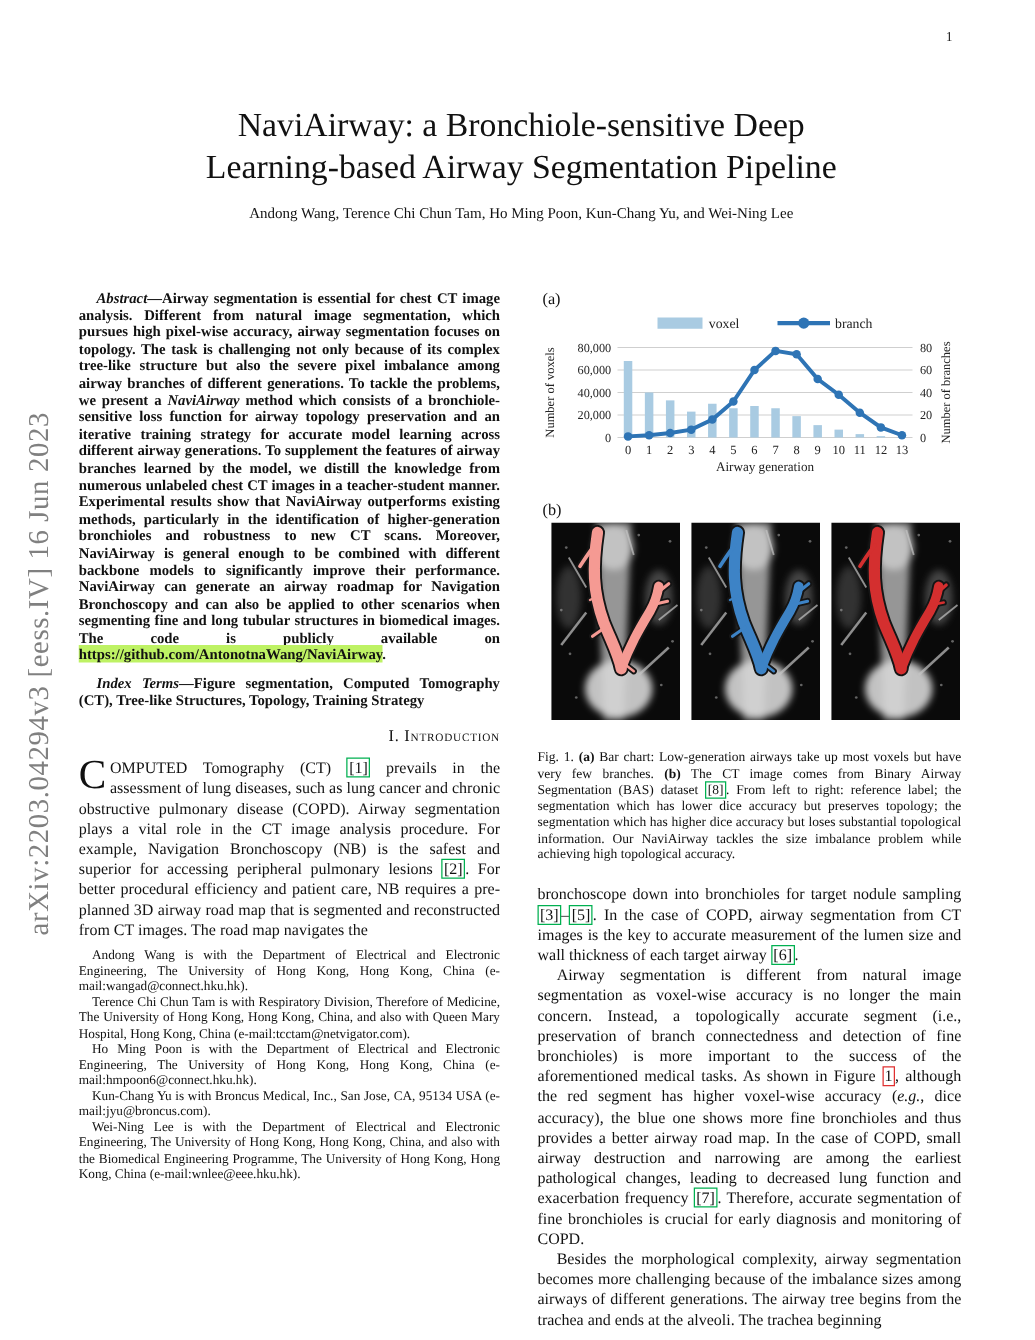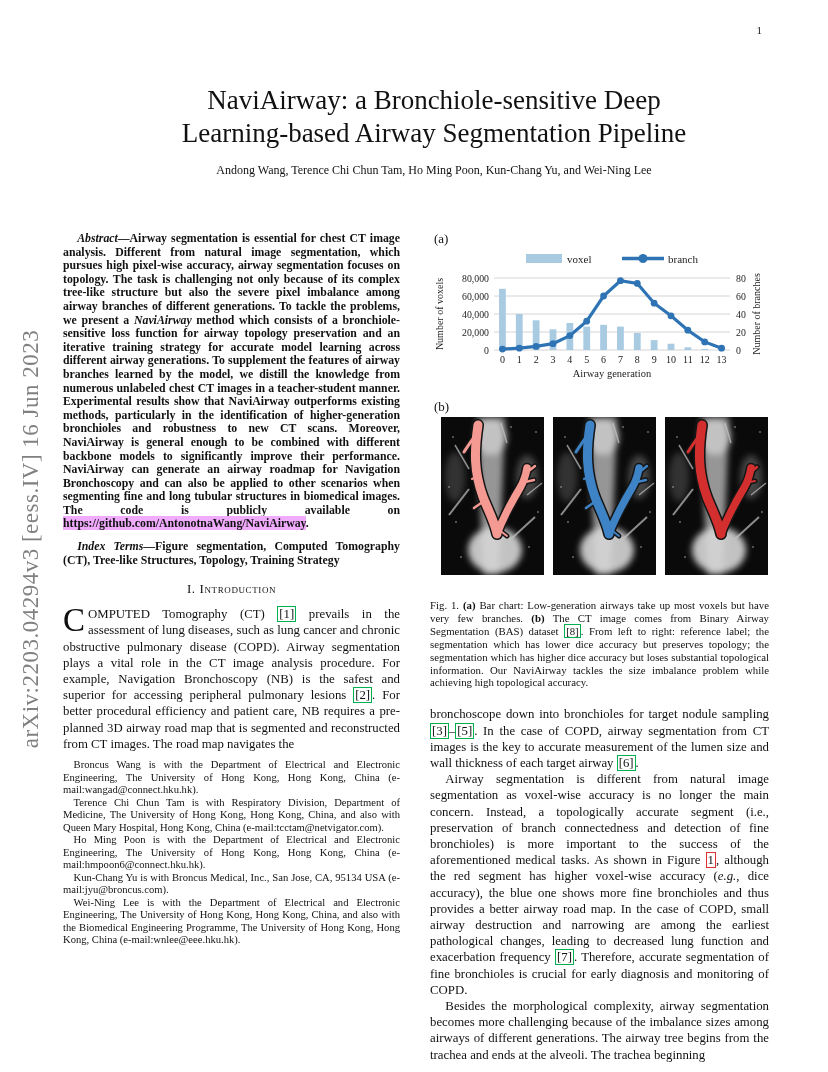--- a/index.html
+++ b/index.html
@@ -2,41 +2,41 @@
 <html><head>
 <meta charset="utf-8">
 <style>
   html,body{margin:0;padding:0;background:#e8e8e8;}
   .page{position:relative;width:828px;height:1072px;background:#ffffff;margin:0 auto;
         font-family:"Liberation Serif","DejaVu Serif",serif;color:#111;overflow:hidden;}
   .page-number{position:absolute;top:24px;right:66px;font-size:11px;color:#222;}
   .arxiv-watermark{position:absolute;left:-225px;top:522px;width:520px;height:34px;
         transform:rotate(-90deg);text-align:center;font-size:23px;color:#808080;
         letter-spacing:0.5px;white-space:nowrap;}
-  .title-block{position:absolute;left:81px;top:84px;width:706px;text-align:center;}
+  .title-block{position:absolute;left:64px;top:84px;width:706px;text-align:center;}
   .paper-title{font-size:27px;line-height:33px;font-weight:normal;margin:0;}
   .paper-authors{font-size:12px;margin-top:13px;}
   .col{position:absolute;top:232px;width:337px;text-align:justify;}
   .col-left{left:63px;}
   .col-right{left:430px;width:339px;}
   p{margin:0;}
   .abstract{font-size:11.8px;line-height:13.6px;font-weight:bold;text-indent:1.2em;}
   .index-terms{font-size:11.8px;line-height:13.6px;font-weight:bold;text-indent:1.2em;margin-top:9px;}
-  .section-heading{font-size:13px;font-weight:normal;text-align:center;margin:14px 0 9px 0;
+  .section-heading{font-size:13px;font-weight:normal;text-align:right;margin:14px 0 9px 0;
         font-variant:small-caps;letter-spacing:0.6px;}
   .body-text{font-size:12.8px;line-height:16.2px;}
   .indent{text-indent:1.2em;}
   .footnotes{margin-top:7px;font-size:10.6px;line-height:12.5px;}
   .footnotes p{text-indent:1em;}
   .seg-b{font-weight:bold;}
   .seg-i{font-style:italic;}
   .seg-bi{font-weight:bold;font-style:italic;}
   .seg-ref{border:1px solid #00b050;padding:0 1px;}
   .seg-figref{border:1px solid #e03030;padding:0 1px;}
-  .seg-link{background:#f0abfc;font-weight:bold;}
+  .seg-link{background:#bef264;font-weight:bold;}
   .seg-dropcap{float:left;font-size:33px;line-height:27px;padding:1px 3px 0 0;}
   .fig-label{font-size:13px;margin-left:4px;line-height:14px;}
   .fig-label-b{margin-top:2px;}
   .ct-row{display:flex;gap:9px;margin-top:3px;margin-left:11px;}
   .caption{font-size:10.8px;line-height:12.9px;margin-top:24px;}
   .rc-body{margin-top:17px;}
   svg text{font-family:"Liberation Serif","DejaVu Serif",serif;}
 </style>
 </head>
 <body>
@@ -52,22 +52,22 @@
     </h1>
     <div class="paper-authors">Andong Wang,  Terence Chi Chun Tam,  Ho Ming Poon,  Kun-Chang Yu,  and Wei-Ning Lee</div>
   </div>
 
   <div class="col col-left">
     <p class="abstract"><span class="seg-bi">Abstract</span><span class="seg-b">—Airway segmentation is essential for chest CT image analysis. Different from natural image segmentation, which pursues high pixel-wise accuracy, airway segmentation focuses on topology. The task is challenging not only because of its complex tree-like structure but also the severe pixel imbalance among airway branches of different generations. To tackle the problems, we present a </span><span class="seg-bi">NaviAirway</span><span class="seg-b"> method which consists of a bronchiole-sensitive loss function for airway topology preservation and an iterative training strategy for accurate model learning across different airway generations. To supplement the features of airway branches learned by the model, we distill the knowledge from numerous unlabeled chest CT images in a teacher-student manner. Experimental results show that NaviAirway outperforms existing methods, particularly in the identification of higher-generation bronchioles and robustness to new CT scans. Moreover, NaviAirway is general enough to be combined with different backbone models to significantly improve their performance. NaviAirway can generate an airway roadmap for Navigation Bronchoscopy and can also be applied to other scenarios when segmenting fine and long tubular structures in biomedical images. The code is publicly available on </span><span class="seg-link">https://github.com/AntonotnaWang/NaviAirway</span><span class="seg-b">.</span></p>
     <p class="index-terms"><span class="seg-bi">Index Terms</span><span class="seg-b">—Figure segmentation, Computed Tomography (CT), Tree-like Structures, Topology, Training Strategy</span></p>
     <h2 class="section-heading">I. Introduction</h2>
     <p class="body-text"><span class="seg-dropcap">C</span><span>OMPUTED Tomography (CT) </span><span class="seg-ref">[1]</span><span> prevails in the assessment of lung diseases, such as lung cancer and chronic obstructive pulmonary disease (COPD). Airway segmentation plays a vital role in the CT image analysis procedure. For example, Navigation Bronchoscopy (NB) is the safest and superior for accessing peripheral pulmonary lesions </span><span class="seg-ref">[2]</span><span>. For better procedural efficiency and patient care, NB requires a pre-planned 3D airway road map that is segmented and reconstructed from CT images. The road map navigates the</span></p>
     <div class="footnotes">
-      <p>Broncus Wang is with the Department of Electrical and Electronic Engineering, The University of Hong Kong, Hong Kong, China (e-mail:wangad@connect.hku.hk).</p>
-      <p>Terence Chi Chun Tam is with Respiratory Division, Department of Medicine, The University of Hong Kong, Hong Kong, China, and also with Queen Mary Hospital, Hong Kong, China (e-mail:tcctam@netvigator.com).</p>
+      <p>Andong Wang is with the Department of Electrical and Electronic Engineering, The University of Hong Kong, Hong Kong, China (e-mail:wangad@connect.hku.hk).</p>
+      <p>Terence Chi Chun Tam is with Respiratory Division, Therefore of Medicine, The University of Hong Kong, Hong Kong, China, and also with Queen Mary Hospital, Hong Kong, China (e-mail:tcctam@netvigator.com).</p>
       <p>Ho Ming Poon is with the Department of Electrical and Electronic Engineering, The University of Hong Kong, Hong Kong, China (e-mail:hmpoon6@connect.hku.hk).</p>
       <p>Kun-Chang Yu is with Broncus Medical, Inc., San Jose, CA, 95134 USA (e-mail:jyu@broncus.com).</p>
       <p>Wei-Ning Lee is with the Department of Electrical and Electronic Engineering, The University of Hong Kong, Hong Kong, China, and also with the Biomedical Engineering Programme, The University of Hong Kong, Hong Kong, China (e-mail:wnlee@eee.hku.hk).</p>
     </div>
   </div>
 
   <div class="col col-right">
     <div>
       <div class="fig-label">(a)</div>
       <svg id="chart-svg" width="336" height="148" viewBox="0 0 336 148">

